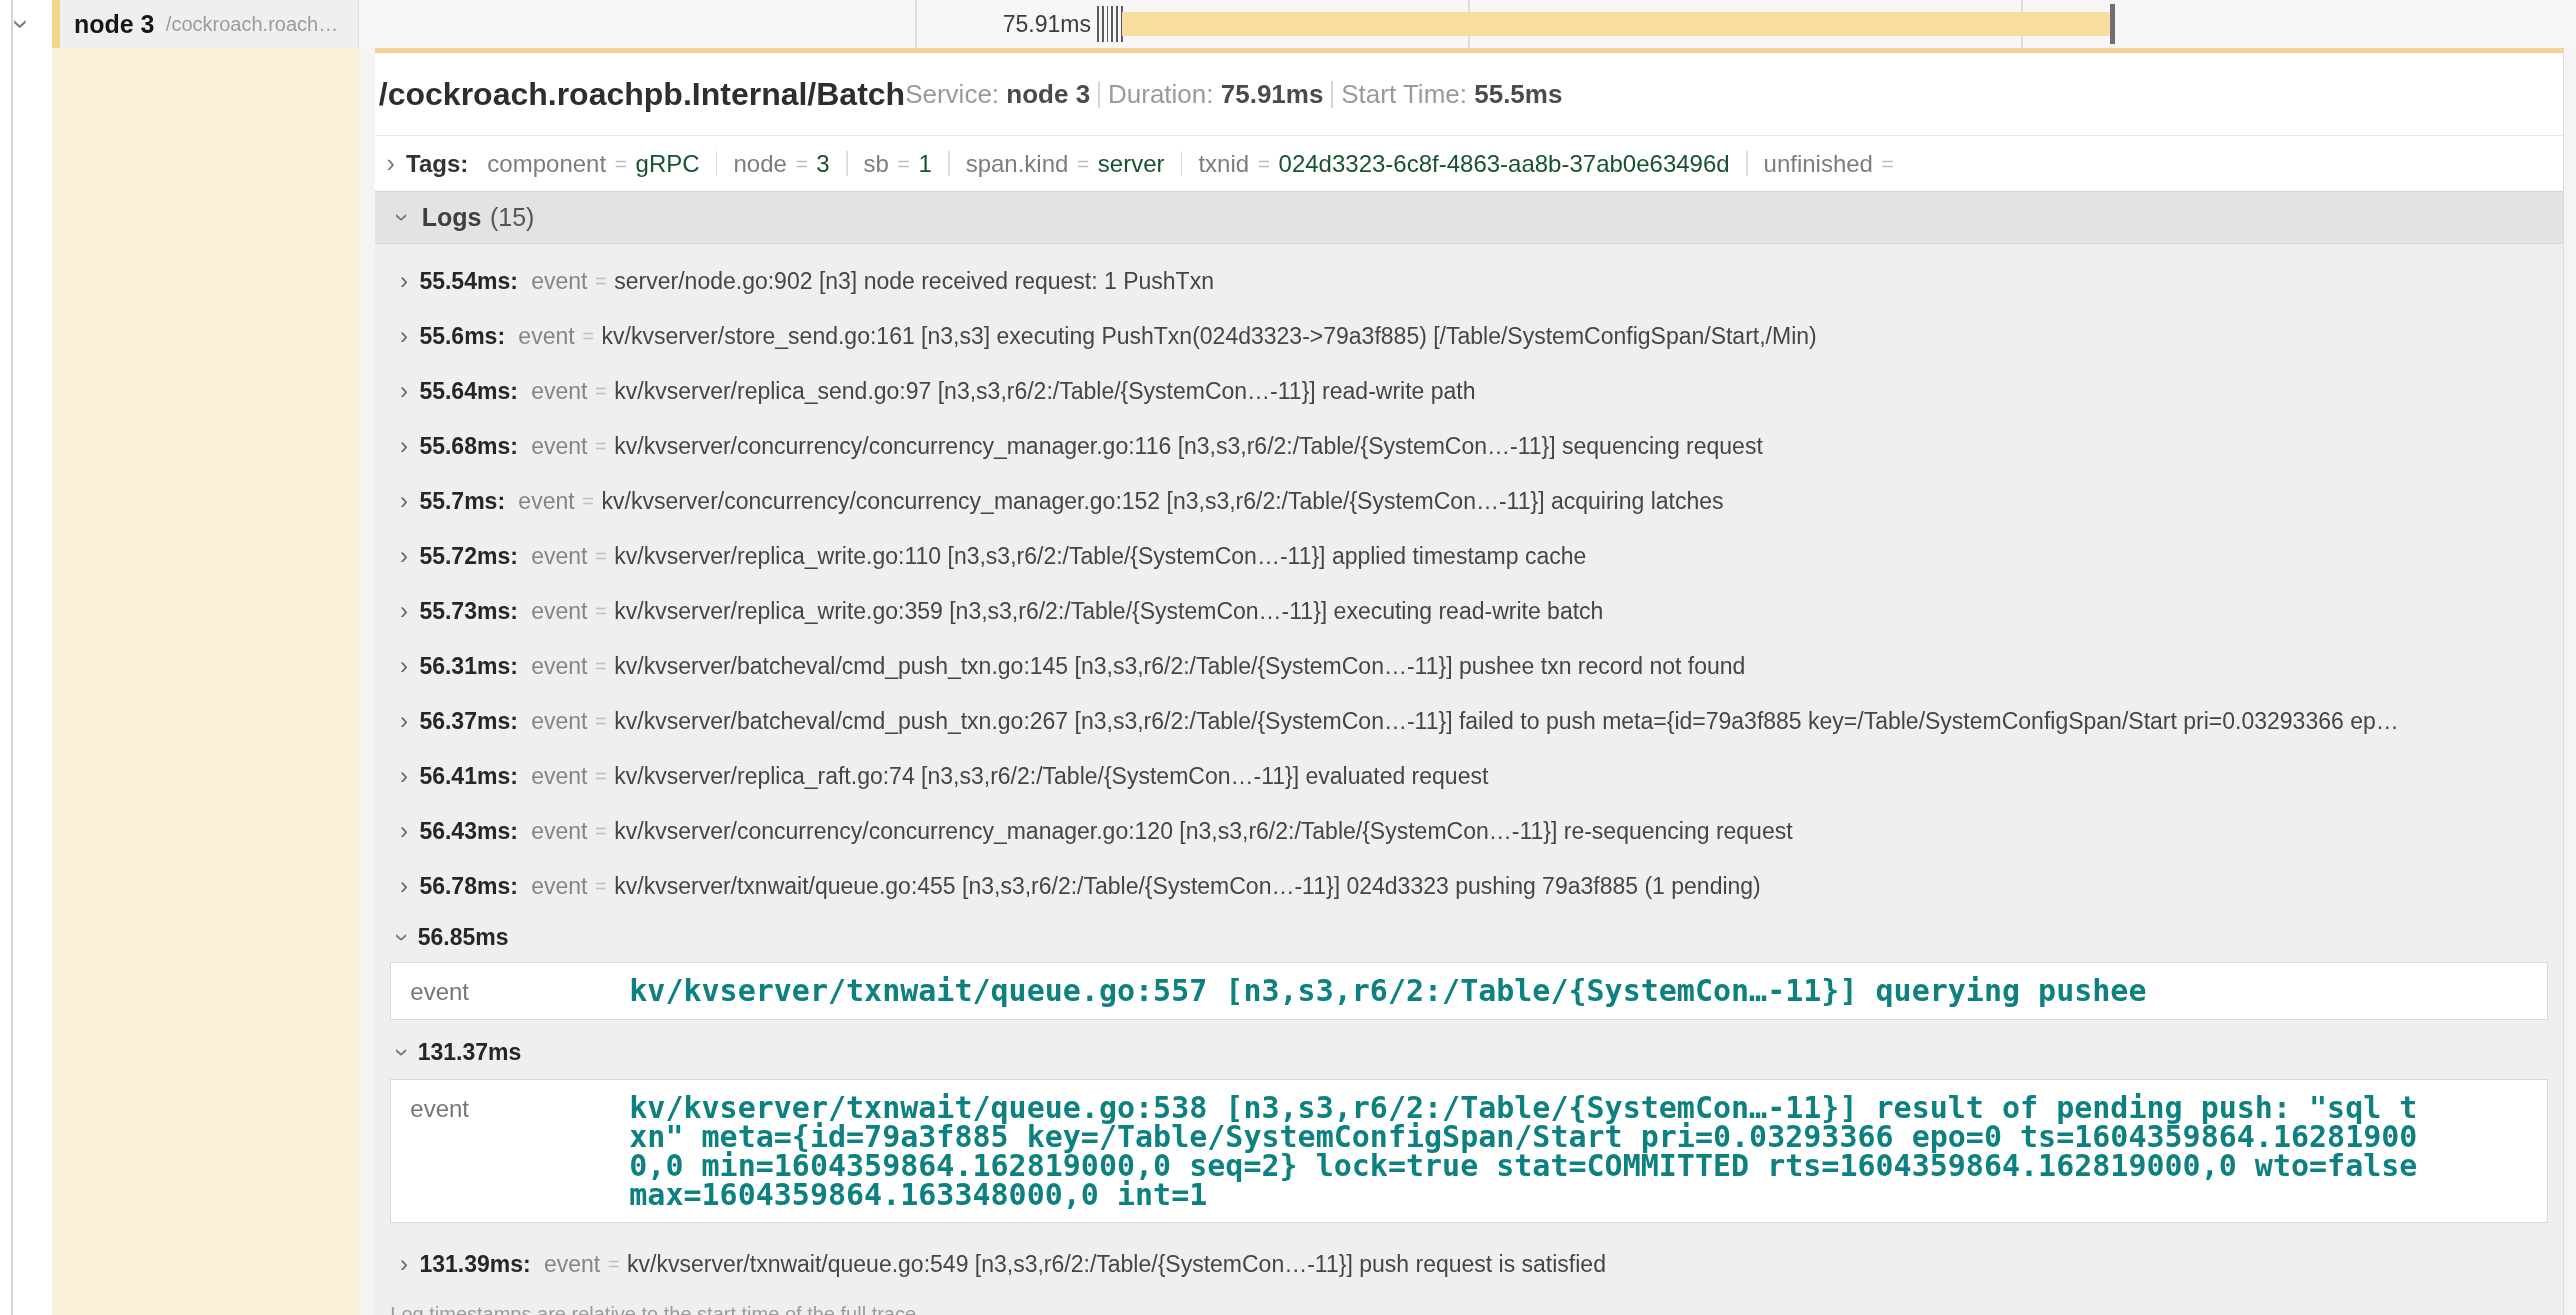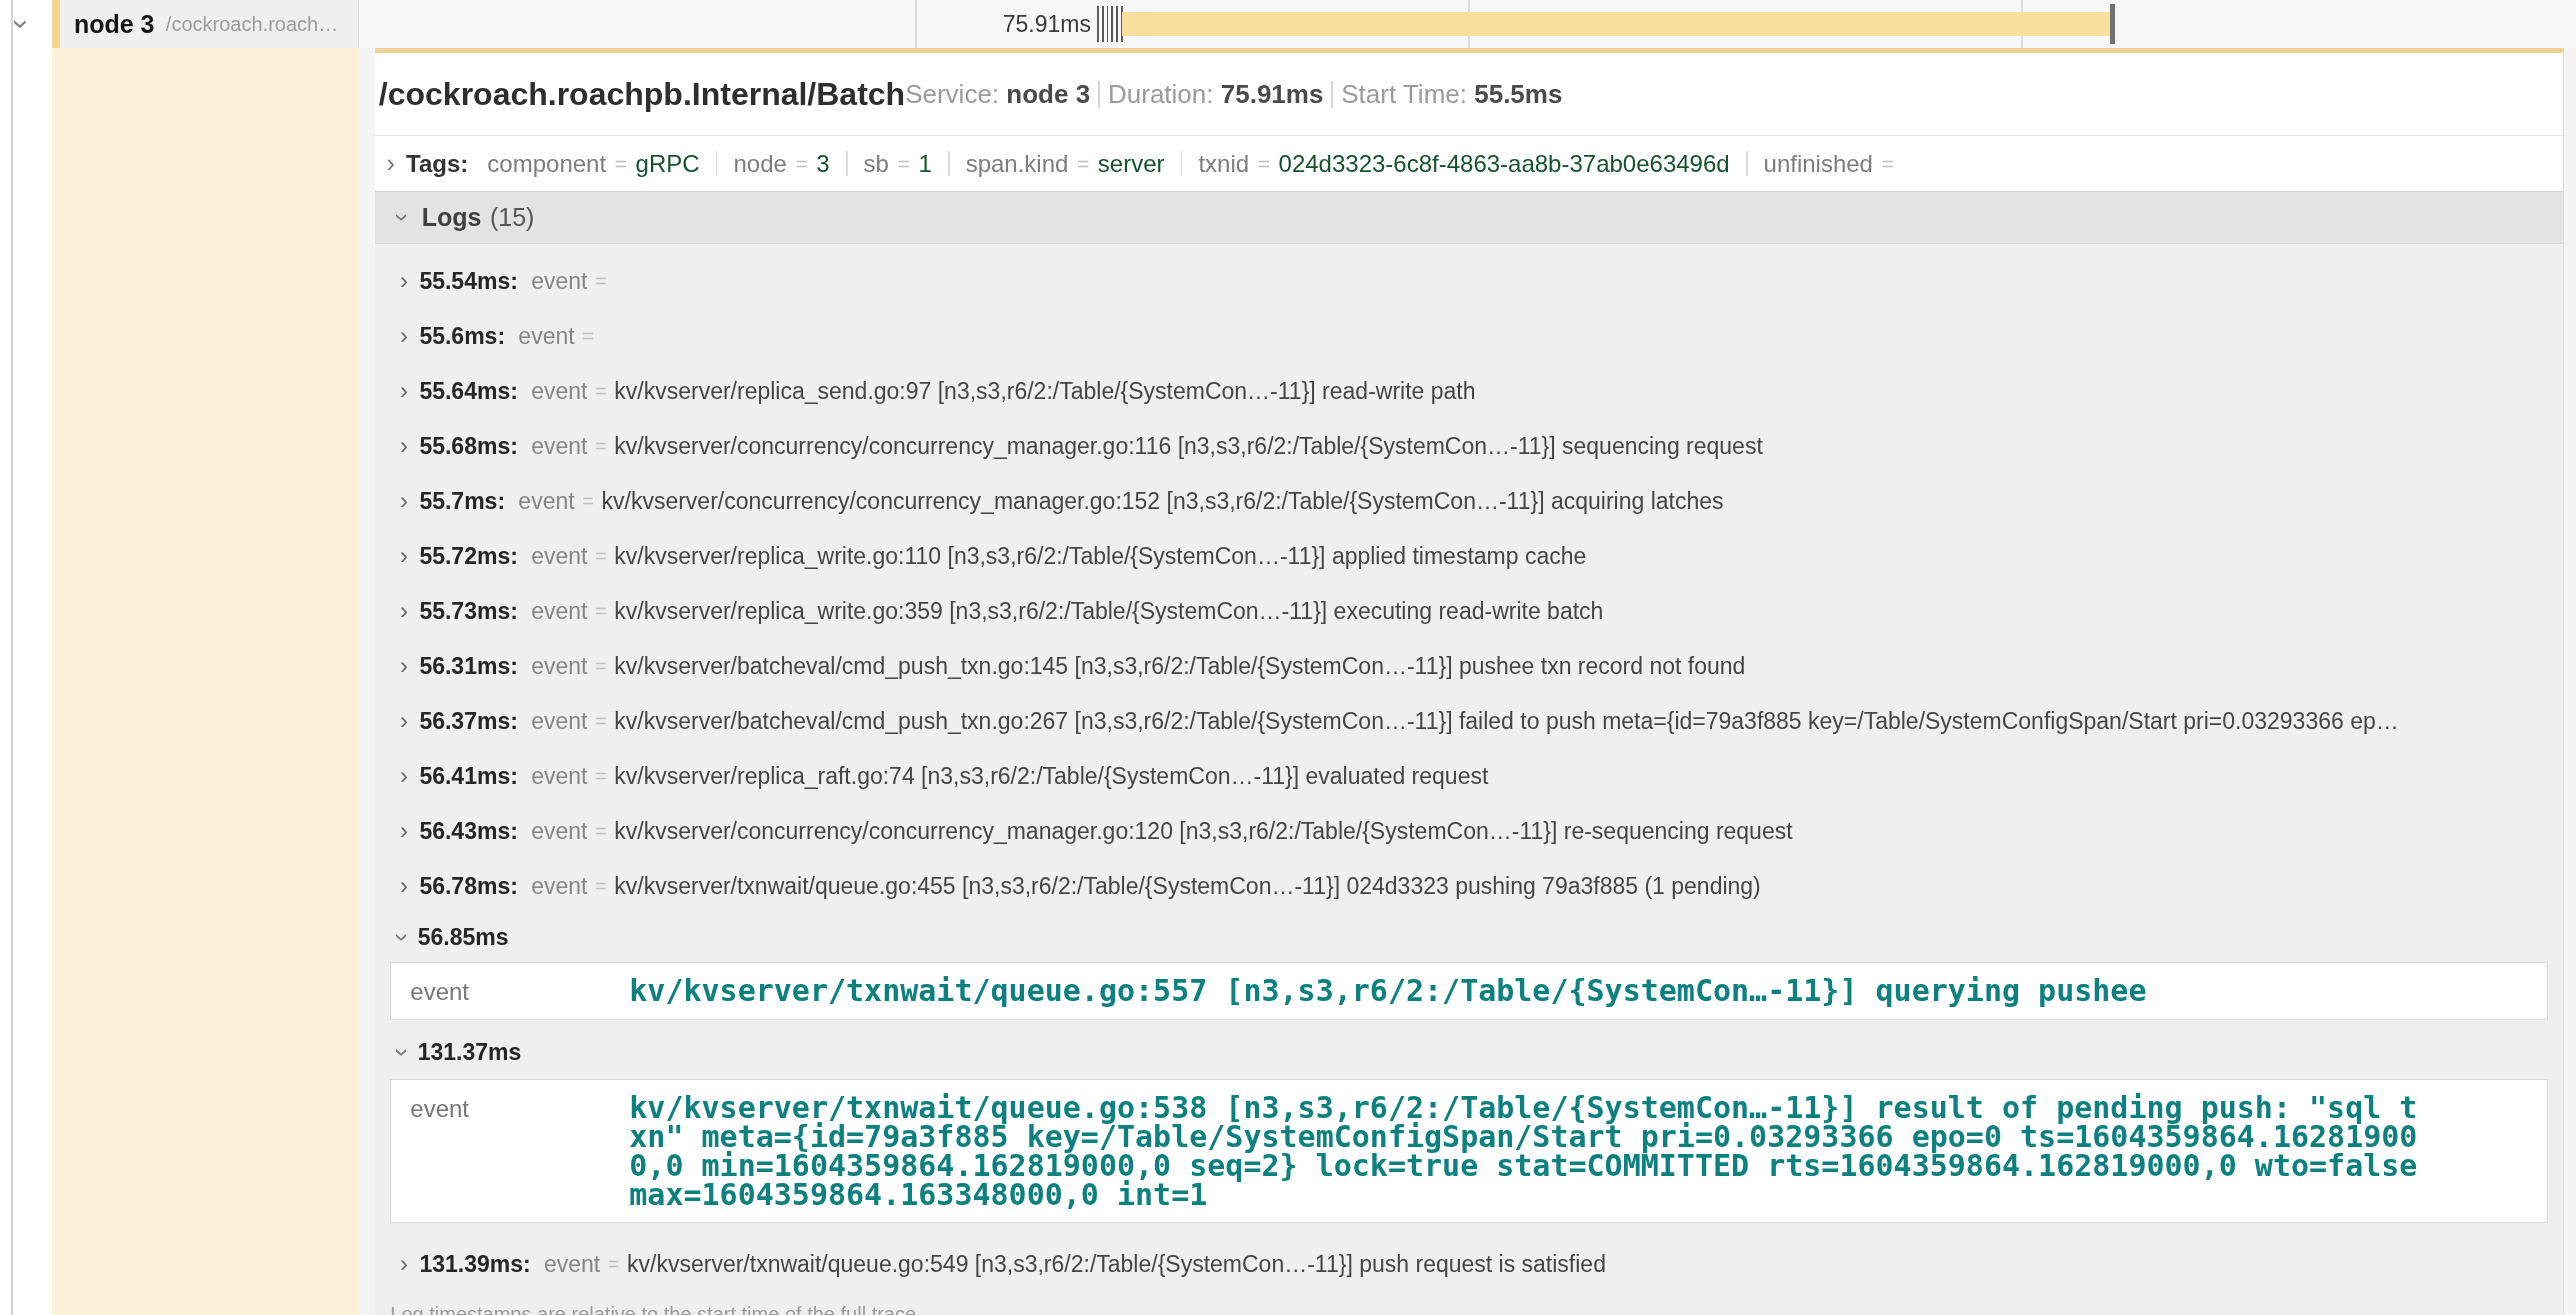--- a/index.html
+++ b/index.html
@@ -174,26 +174,28 @@
     <span class="logs-title">Logs</span>
     <span class="logs-count">(15)</span>
   </div>
 
   <div class="logs-body">
       <div class="log-row">
     <span class="row-chev">›</span>
     <span class="log-time">55.54ms:</span>
     <span class="log-field">event</span>
     <span class="log-eq">=</span>
+    <span class="log-msg">server/node.go:902 [n3] node received request: 1 PushTxn</span>
   </div>
       <div class="log-row">
     <span class="row-chev">›</span>
     <span class="log-time">55.6ms:</span>
     <span class="log-field">event</span>
     <span class="log-eq">=</span>
+    <span class="log-msg">kv/kvserver/store_send.go:161 [n3,s3] executing PushTxn(024d3323-&gt;79a3f885) [/Table/SystemConfigSpan/Start,/Min)</span>
   </div>
       <div class="log-row">
     <span class="row-chev">›</span>
     <span class="log-time">55.64ms:</span>
     <span class="log-field">event</span>
     <span class="log-eq">=</span>
     <span class="log-msg">kv/kvserver/replica_send.go:97 [n3,s3,r6/2:/Table/{SystemCon…-11}] read-write path</span>
   </div>
       <div class="log-row">
     <span class="row-chev">›</span>

